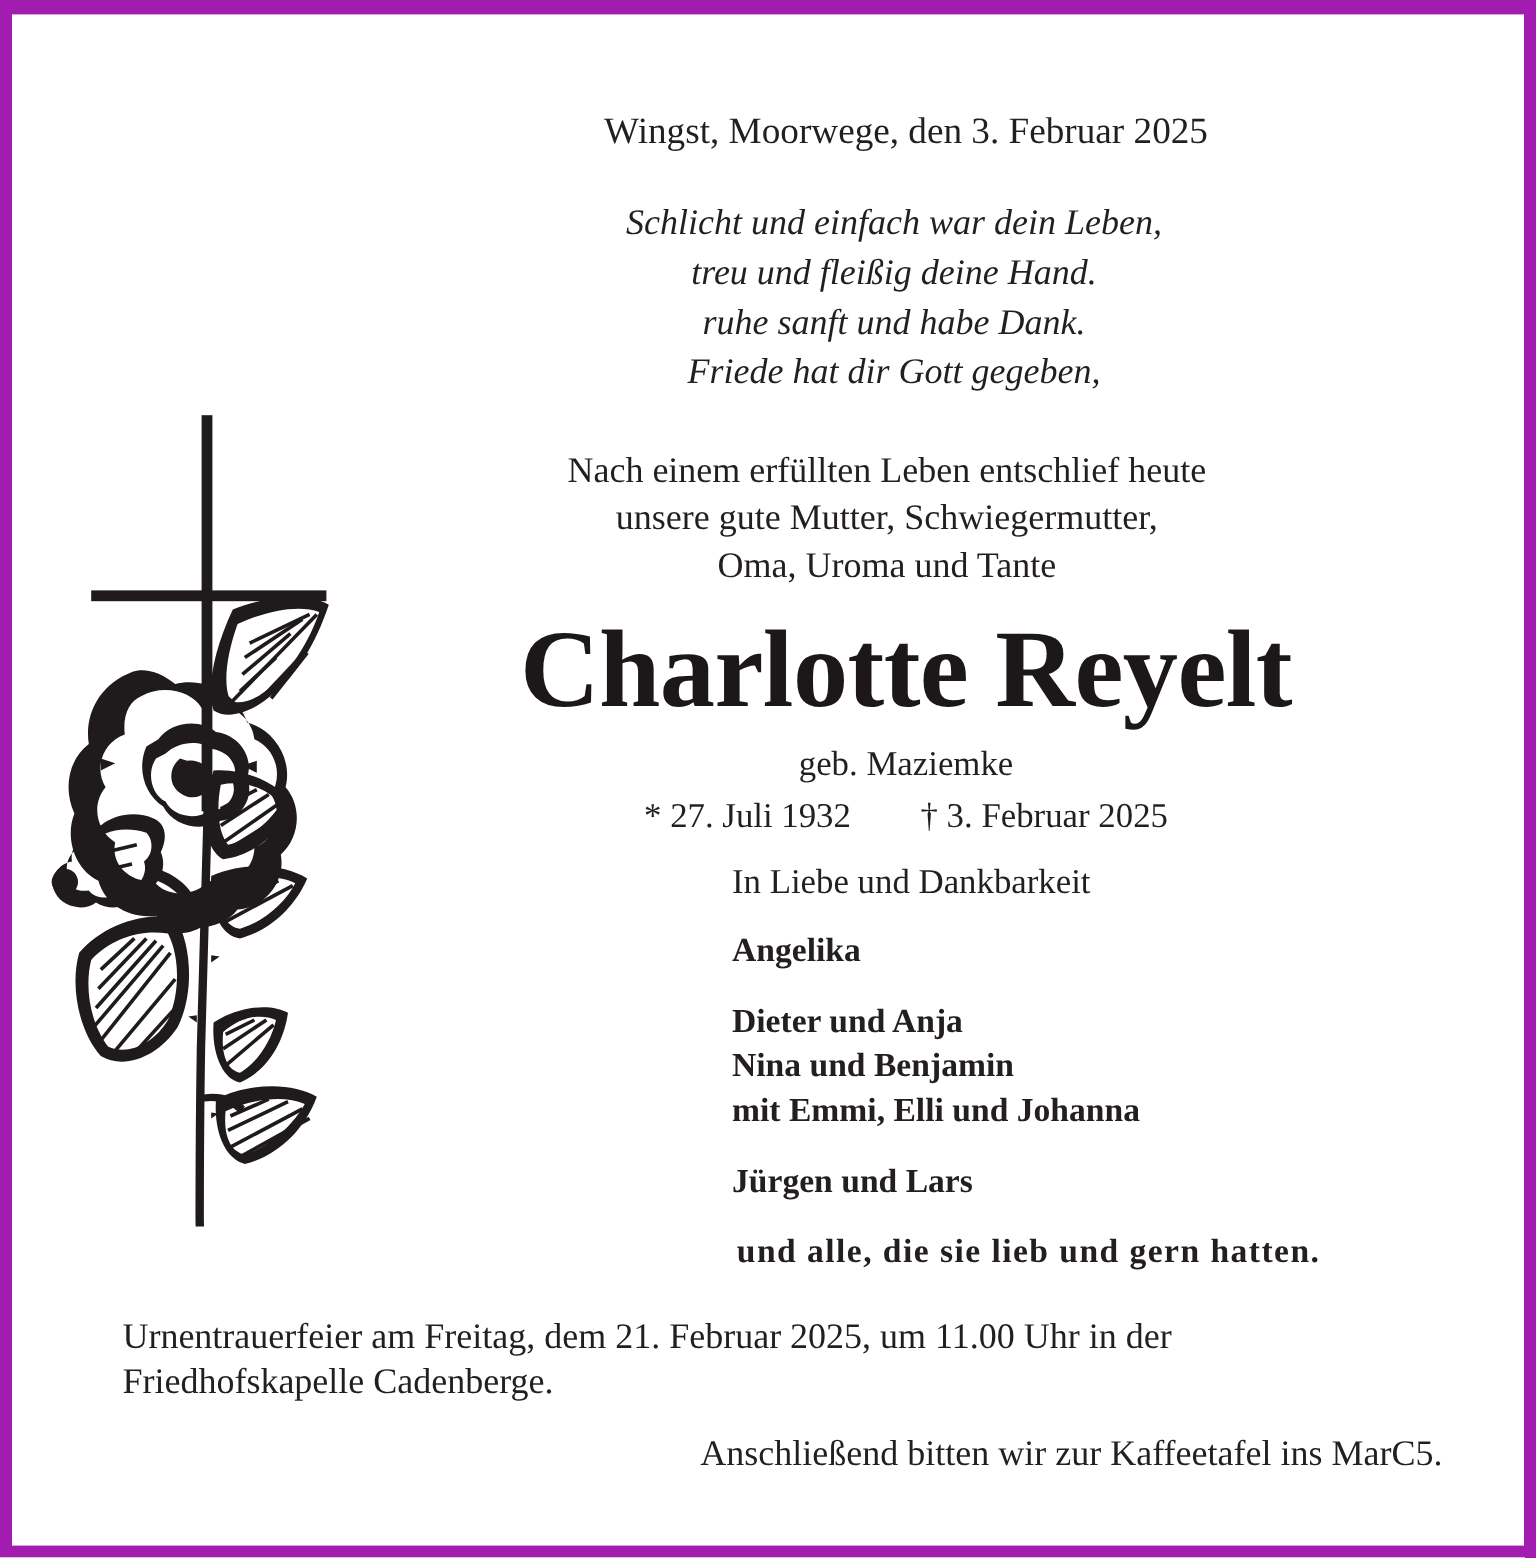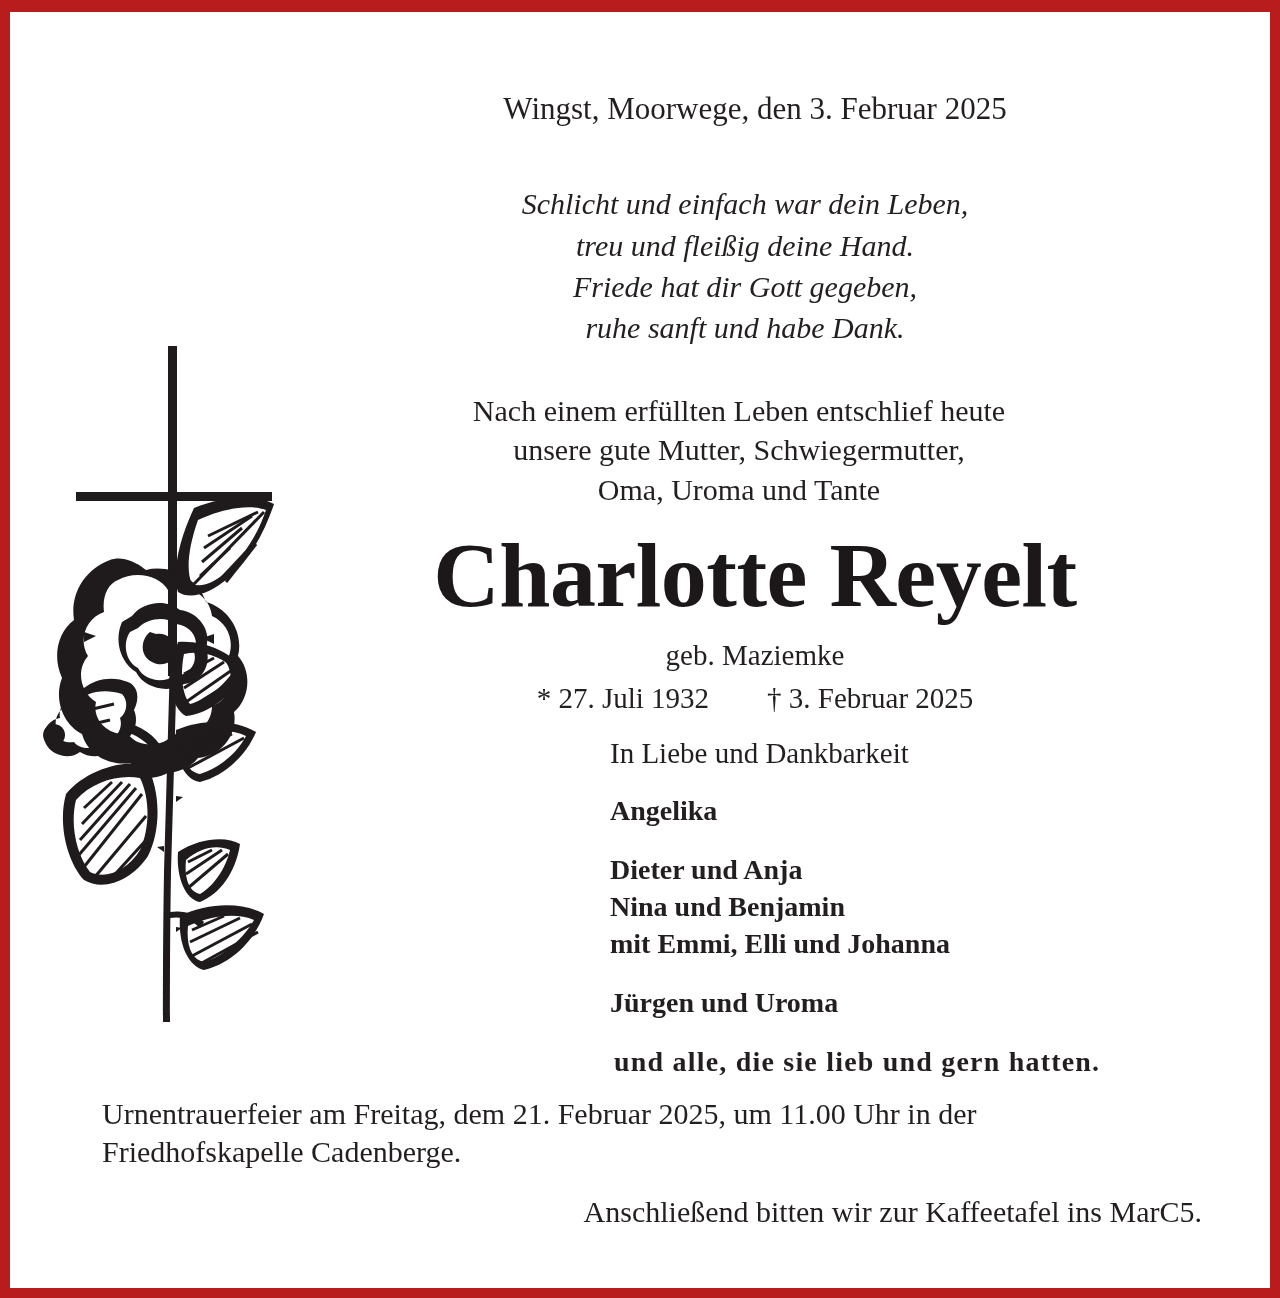--- a/index.html
+++ b/index.html
@@ -10,21 +10,21 @@
   body {
     font-family: "Liberation Serif", "DejaVu Serif", serif;
     color: #231f20;
   }
 
   #notice {
     position: relative;
     width: 1280px;
     height: 1298px;
     box-sizing: border-box;
-    background: #b91c1c;
+    background: #a21caf;
     overflow: hidden;
   }
 
   
   .page {
     position: absolute;
     left: 10px;
     top: 12px;
     width: 1260px;
     height: 1276px;
@@ -60,21 +60,21 @@
     margin-top: 78px;
   }
 
   .verse {
     text-align: center;
     font-style: italic;
     font-size: 30px;
     line-height: 1.38;
     padding-left: 290px;
     padding-right: 80px;
-    margin-top: 56px;
+    margin-top: 38px;
   }
   .verse .vline { display: block; white-space: pre; }
 
   .intro {
     text-align: center;
     font-size: 30px;
     line-height: 1.32;
     padding-left: 290px;
     padding-right: 92px;
     margin-top: 42px;
@@ -290,22 +290,22 @@
       </svg>
     </div>
 
     <div class="content">
 
       <div class="place-date">Wingst, Moorwege, den 3. Februar 2025</div>
 
       <div class="verse">
         <span class="vline">Schlicht und einfach war dein Leben,</span>
         <span class="vline">treu und fleißig deine Hand.</span>
+        <span class="vline">ruhe sanft und habe Dank.</span>
         <span class="vline">Friede hat dir Gott gegeben,</span>
-        <span class="vline">ruhe sanft und habe Dank.</span>
       </div>
 
       <div class="intro">
         <span class="iline">Nach einem erfüllten Leben entschlief heute</span>
         <span class="iline">unsere gute Mutter, Schwiegermutter,</span>
         <span class="iline">Oma, Uroma und Tante</span>
       </div>
 
       <div class="name">Charlotte Reyelt</div>
 
@@ -320,21 +320,21 @@
           <span class="fline">Angelika</span>
         </div>
 
         <div class="grp">
           <span class="fline">Dieter und Anja</span>
           <span class="fline">Nina und Benjamin</span>
           <span class="fline">mit Emmi, Elli und Johanna</span>
         </div>
 
         <div class="grp">
-          <span class="fline">Jürgen und Uroma</span>
+          <span class="fline">Jürgen und Lars</span>
         </div>
 
         <div class="closing">und alle, die sie lieb und gern hatten.</div>
       </div>
     </div>
 
     <div class="footer">
       <div class="fpara">
         <span class="fl">Urnentrauerfeier am Freitag, dem 21. Februar 2025, um 11.00 Uhr in der</span>
         <span class="fl">Friedhofskapelle Cadenberge.</span>

